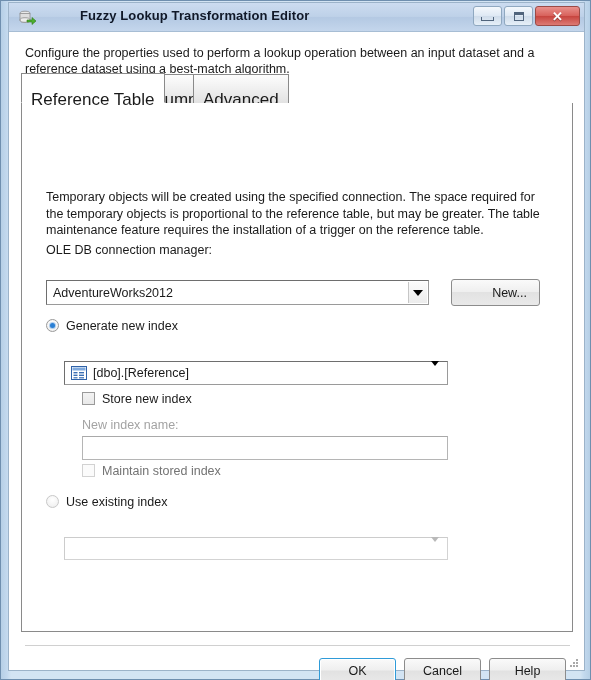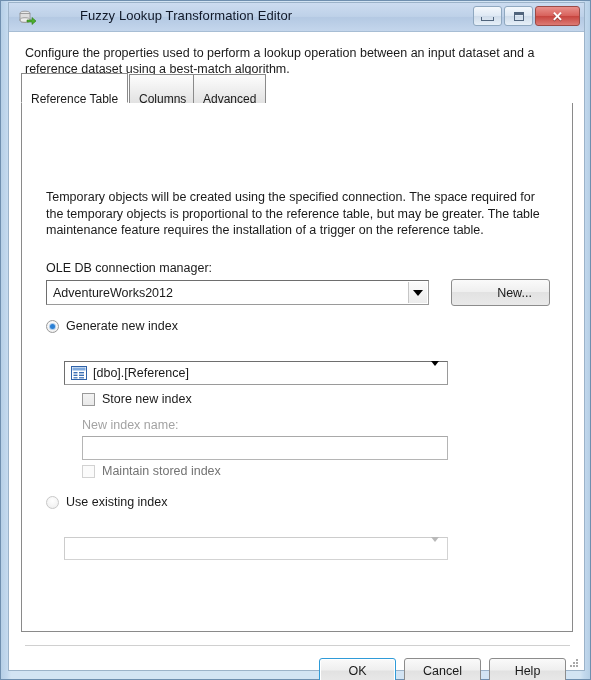--- a/index.html
+++ b/index.html
@@ -47,21 +47,21 @@
   }
   .title-icon {
     position: absolute;
     left: 9px; top: 6px;
     width: 18px; height: 18px;
   }
   .title-text {
     position: absolute;
     left: 31px; top: 5px;
     font-size: 13px;
-    font-weight: normal;
+    font-weight: bold;
     color: #101828;
     letter-spacing: 0.1px;
     white-space: nowrap;
     padding-left: 40px;
   }
   .winbtns {
     position: absolute;
     right: 4px; top: 3px;
     display: flex;
     gap: 2px;
@@ -125,21 +125,21 @@
     width: 552px;
     height: 22px;
     border-bottom: 1px solid #8a8a8a;
     box-sizing: border-box;
   }
   .tab {
     position: absolute;
     bottom: 0;
     height: 21px;
     padding: 14px 9px;
-    font-size: 12px;
+    font-size: 17px;
     color: #1a1a1a;
     border: 1px solid #8a8a8a;
     border-bottom: none;
     background: linear-gradient(to bottom, #fdfdfd 0%, #eeeeee 55%, #e2e2e2 100%);
     line-height: 21px;
     box-sizing: border-box;
     white-space: nowrap;
   }
   .tab.selected {
     height: 24px;
@@ -239,21 +239,21 @@
     box-sizing: border-box;
     background: #ffffff;
     border: 1px solid #b5b5b5;
     border-top-color: #a9a9a9;
   }
 
   
   .radio-row, .check-row {
     position: absolute;
     display: flex;
-    align-items: flex-end;
+    align-items: flex-start;
     font-size: 12.5px;
     color: #1a1a1a;
     white-space: nowrap;
   }
   .radio-mark {
     width: 13px; height: 13px;
     border-radius: 50%;
     box-sizing: border-box;
     border: 1px solid #9a9a9a;
     background: radial-gradient(circle at 50% 35%, #ffffff 0%, #f2f2f2 70%, #e2e2e2 100%);
@@ -355,30 +355,30 @@
       <div class="tabstrip">
         <div class="tab selected" style="left:0;">Reference Table</div>
         <div class="tab" style="left:108px;">Columns</div>
         <div class="tab" style="left:172px;">Advanced</div>
       </div>
 
       <div class="tabpage">
 
         <div class="desc desc-2">Temporary objects will be created using the specified connection. The space required for the temporary objects is proportional to the reference table, but may be greater. The table maintenance feature requires the installation of a trigger on the reference table.</div>
 
-        <div class="field-label" style="left:24px; top:158px;">OLE DB connection manager:</div>
+        <div class="field-label" style="left:24px; top:140px;">OLE DB connection manager:</div>
 
         <div class="combo" style="left:24px; top:177px; width:383px; height:25px;">
           <span class="combo-text">AdventureWorks2012</span>
           <span class="combo-btn-classic">
             <span class="tri-down"></span>
           </span>
         </div>
 
-        <div class="pushbtn" style="left:429px; top:176px; width:99px; height:27px;padding-left:28px;">New...</div>
+        <div class="pushbtn" style="left:429px; top:176px; width:89px; height:27px;padding-left:28px;">New...</div>
 
         <div class="radio-row" style="left:24px; top:216px;">
           <span class="radio-mark checked"></span>
           <span>Generate new index</span>
         </div>
 
 
         <div class="combo" style="left:42px; top:258px; width:384px; height:24px;">
           <span class="table-icon">
             <svg width="16" height="14" viewBox="0 0 16 14">

